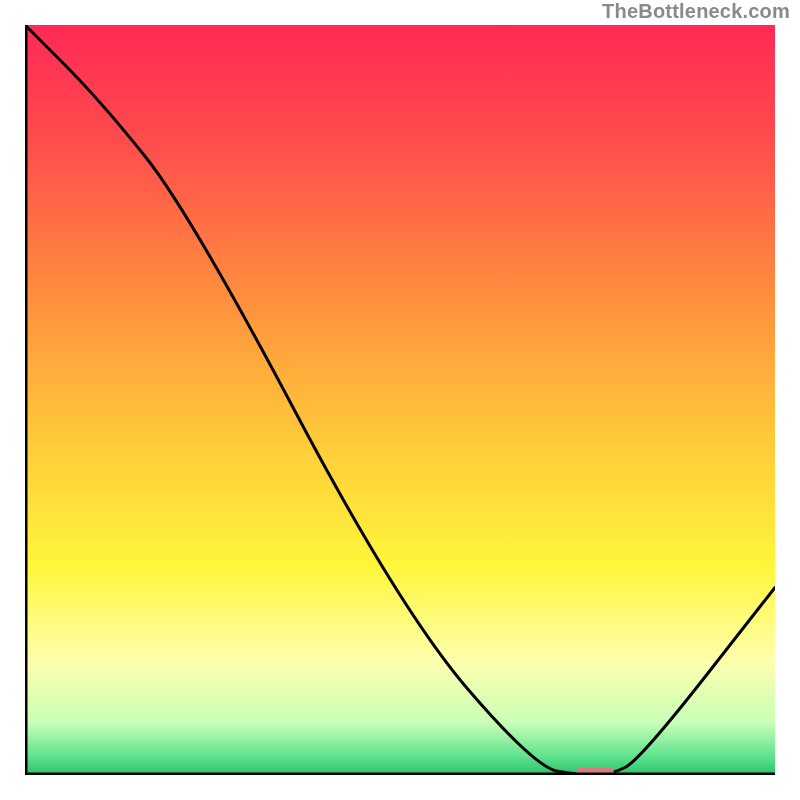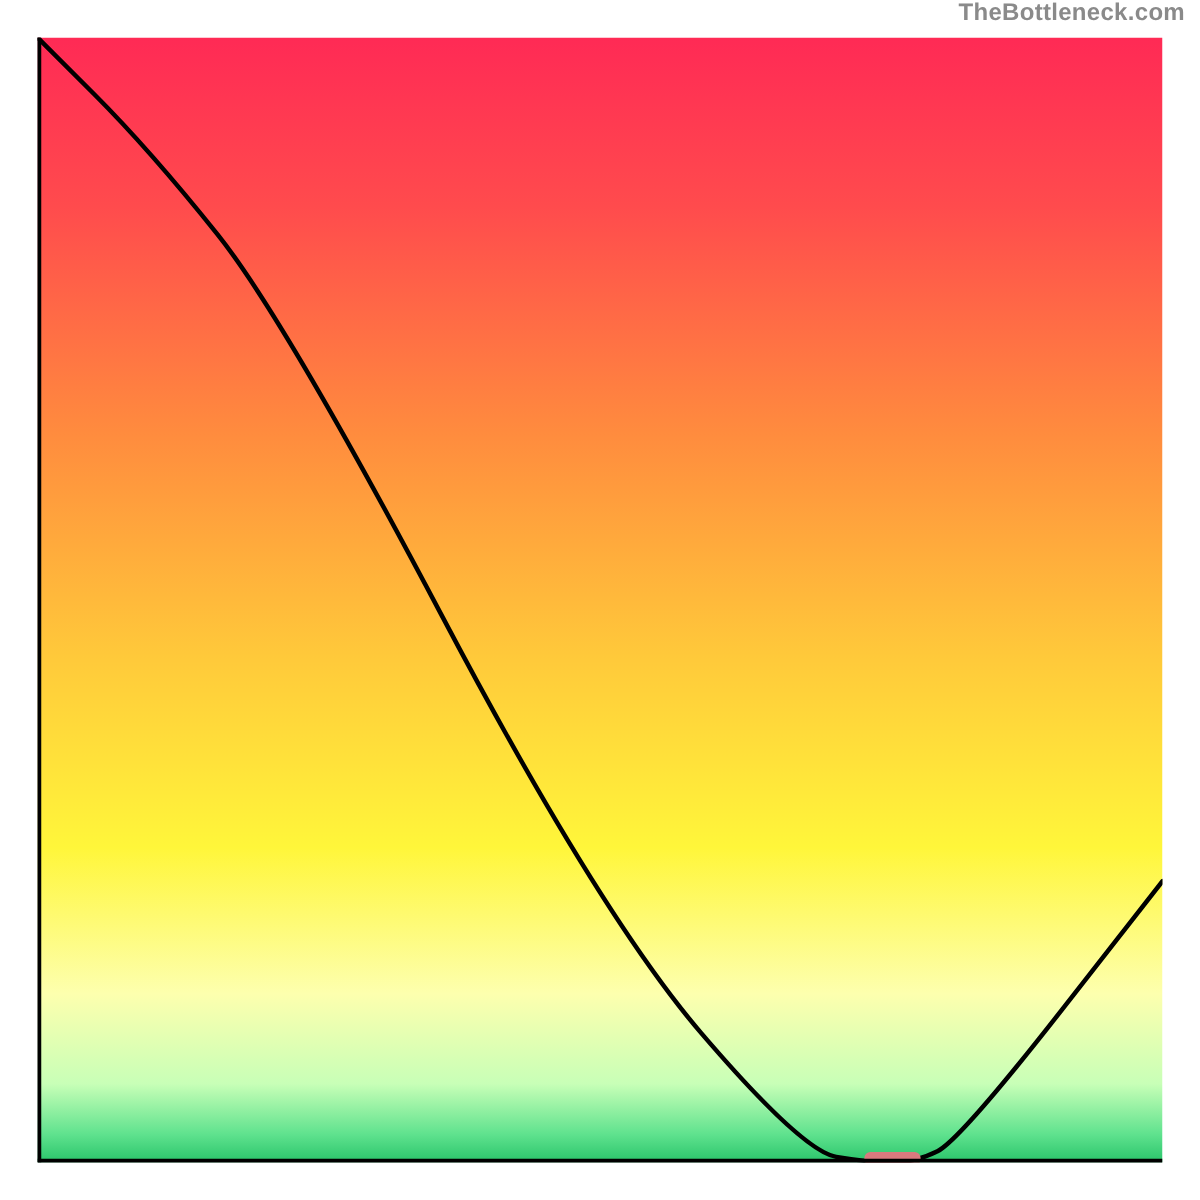--- a/index.html
+++ b/index.html
@@ -7,21 +7,21 @@
     padding: 0;
     width: 800px;
     height: 800px;
     background: #ffffff;
     font-family: Arial, Helvetica, sans-serif;
   }
   .watermark {
     position: absolute;
     top: 0;
     right: 10px;
-    font-size: 16px;
+    font-size: 20px;
     font-weight: bold;
     color: #8a8a8a;
     letter-spacing: 0.2px;
   }
   .chart-area {
     position: absolute;
     left: 25px;
     top: 25px;
     width: 750px;
     height: 750px;

